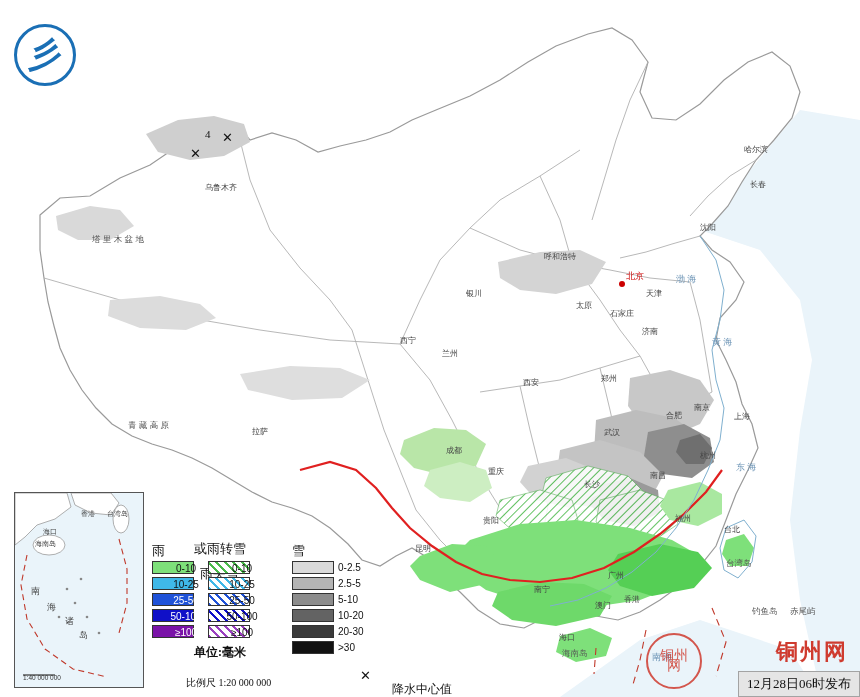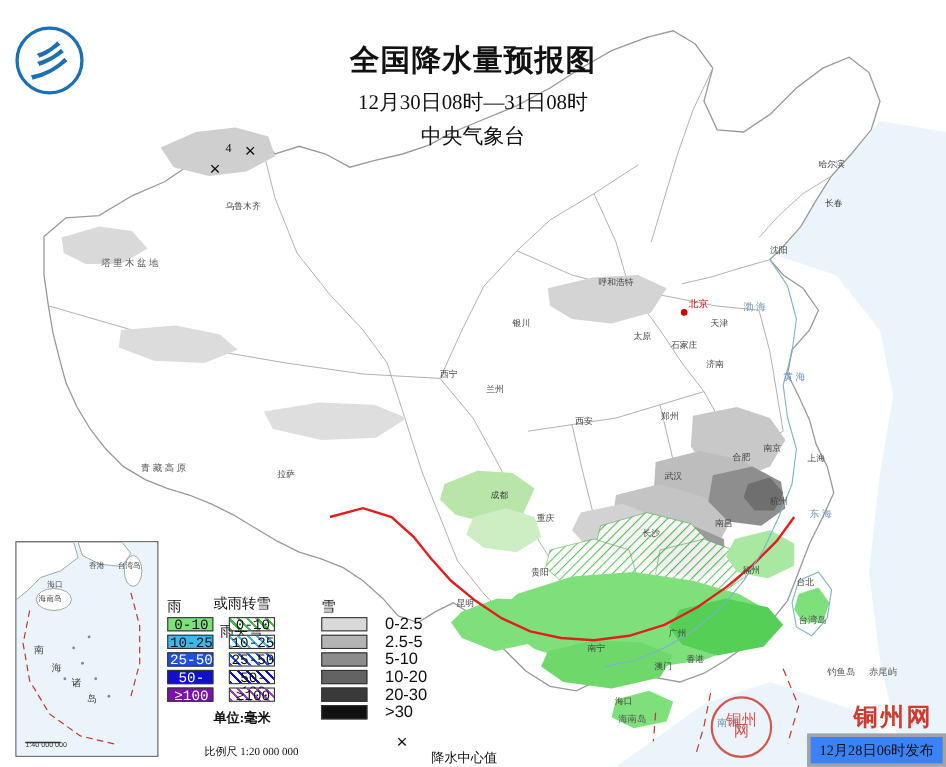--- a/index.html
+++ b/index.html
@@ -76,26 +76,26 @@
   }
   .legend-heads{position:absolute;left:0;top:0;width:360px;}
   .lg-head{
     position:absolute;font-size:13px;color:#111;
     font-family:"Liberation Serif", serif;
   }
   .swatch-col{position:absolute;top:40px;}
   .sw-row{height:15px;display:flex;align-items:center;margin-bottom:1px;}
   .sw{width:42px;height:13px;border:1px solid #333;box-sizing:border-box;}
   .sw-label{
-    font-size:15px;color:#111;margin-left:16px;
+    font-size:10px;color:#111;margin-left:4px;
     font-family:"Liberation Sans", sans-serif;
   }
   .sw-label.inside{
-    position:absolute;margin-left:0;width:42px;text-align:center;
-    font-size:13px;color:#111;line-height:13px;font-family:Liberation Mono, monospace;
+    position:absolute;margin-left:12px;width:42px;text-align:center;
+    font-size:10px;color:#111;line-height:13px;
   }
   .unit-text{
     position:absolute;font-size:12px;color:#111;
     font-family:"Liberation Serif", serif;
   }
   .freeze-line-key{position:absolute;}
   .center-key{position:absolute;}
   
   .inset{
     position:absolute;left:14px;top:492px;width:130px;height:196px;
@@ -120,21 +120,21 @@
     font-size:22px;color:#cf3b2f;font-family:"Liberation Serif", serif;
     font-weight:bold;letter-spacing:2px;
   }
   .wm-url{
     position:absolute;right:12px;bottom:8px;
     font-size:11px;color:#cf3b2f;font-family:"Liberation Sans", sans-serif;
     letter-spacing:1px;
   }
   .issue-bar{
     position:absolute;right:0;bottom:0;
-    background:#3b82f6;border:3px solid #a3a3a3;
+    background:#e5e5e5;border:1px solid #a3a3a3;
     padding:3px 8px;font-size:13px;color:#111;
     font-family:"Liberation Serif", serif;
   }
   .scale-text{
     position:absolute;left:186px;top:676px;
     font-size:10px;color:#111;font-family:"Liberation Serif", serif;
   }
 </style>
 </head>
 <body>
@@ -320,25 +320,20 @@
         <text class="prov-label" x="790" y="614">赤尾屿</text>
       </g>
     </svg>
   </div>
 
   <div class="logo">
     <div class="ring"></div>
     <div class="glyph">彡</div>
   </div>
 
-  <div class="title-block">
-    <div class="map-title">全国降水量预报图</div>
-    <div class="map-subtitle">12月30日08时—31日08时</div>
-    <div class="map-issuer">中央气象台</div>
-  </div>
 
   <div class="legend">
     <div class="legend-heads">
       <div class="lg-head" style="left:0;top:22px;">雨</div>
       <div class="lg-head" style="left:48px;top:2px;margin-top:43px;">雨夹雪</div>
       <div class="lg-head" style="left:42px;top:20px;">或雨转雪</div>
       <div class="lg-head" style="left:140px;top:22px;">雪</div>
     </div>
 
     <div class="swatch-col" style="left:0;">

